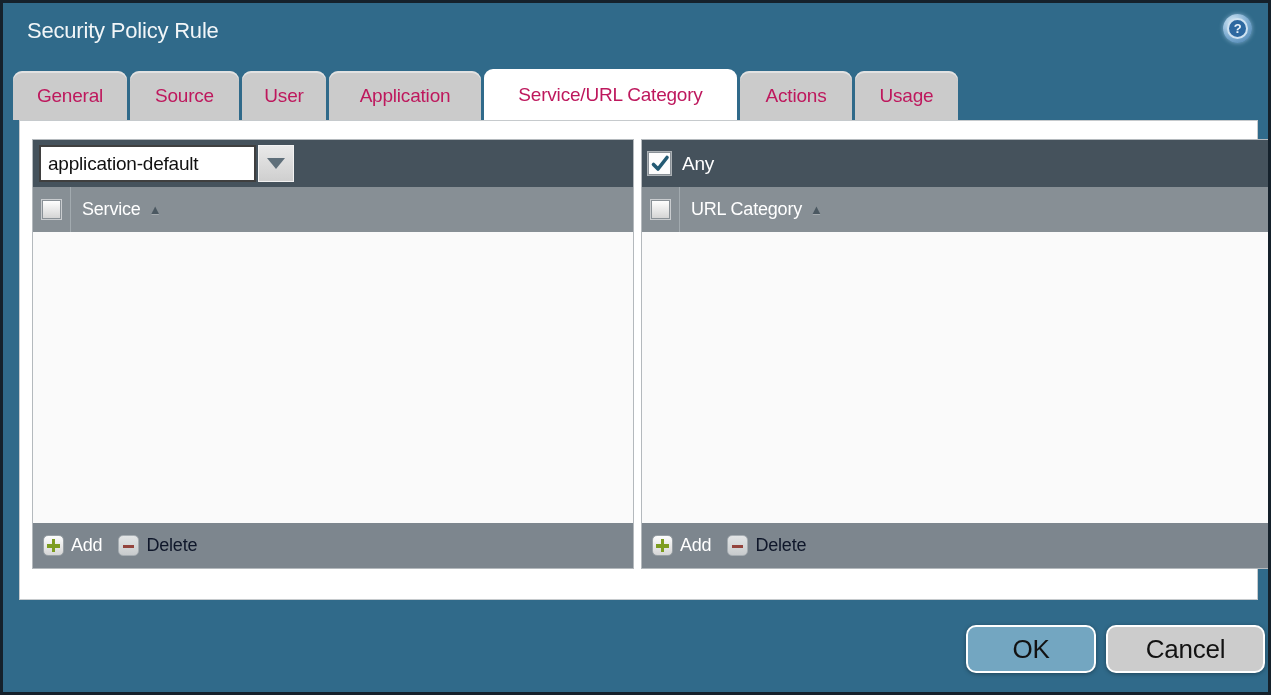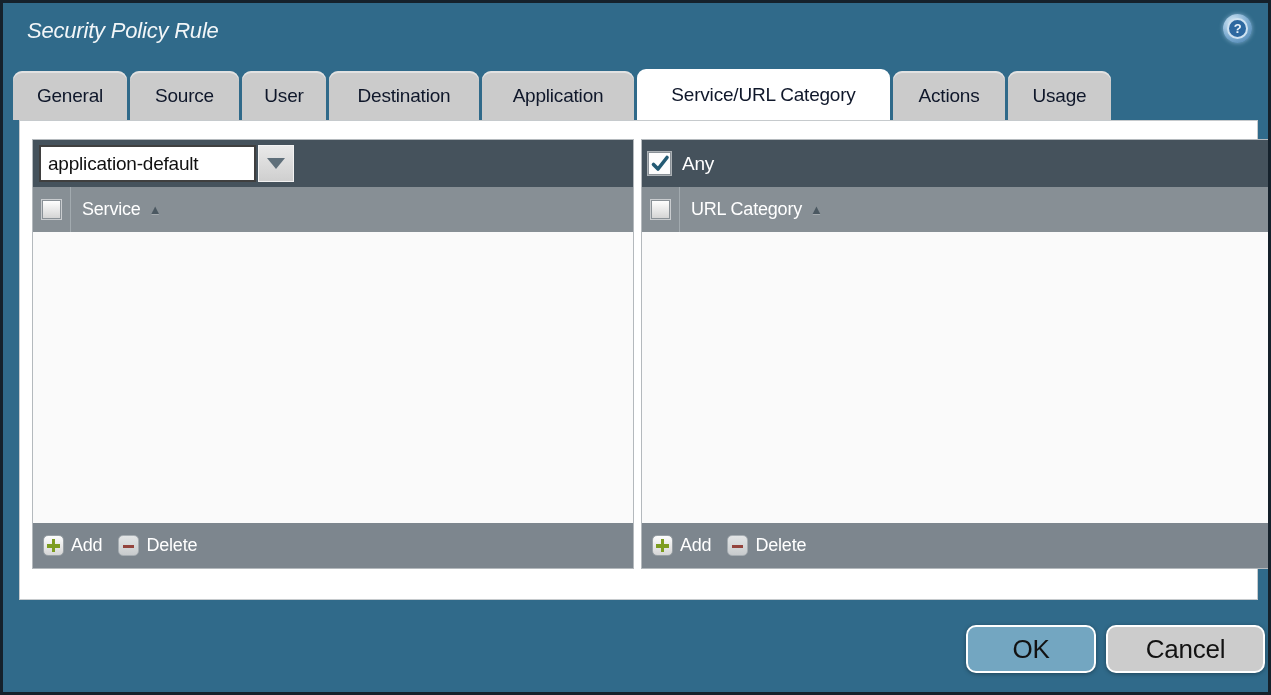--- a/index.html
+++ b/index.html
@@ -3,31 +3,31 @@
 <meta charset="utf-8">
 <style>
   * { box-sizing: border-box; margin: 0; padding: 0; }
   body { font-family: "Liberation Sans", "DejaVu Sans", sans-serif; background: #222; }
   .screen {
     position: relative; width: 1271px; height: 695px;
     background: #306a8a; border: 3px solid #15212b; overflow: hidden;
     letter-spacing: -0.2px;
   }
   
-  .title { position: absolute; left: 24px; top: 15px; color: #f2f6f8; font-size: 22px; font-weight: 500; font-style: italic; }
+  .title { position: absolute; left: 24px; top: 15px; color: #f2f6f8; font-size: 22px; font-weight: 500; }
   .help { position: absolute; right: 16px; top: 11px; width: 29px; height: 29px; border-radius: 50%;
     background: radial-gradient(circle at 35% 30%, #d9ecf8, #79a9cf 55%, #3f77a6);
     display: flex; align-items: center; justify-content: center; cursor: pointer;
     box-shadow: 0 0 4px rgba(180,215,240,.6); }
   .help-inner { width: 21px; height: 21px; border-radius: 50%; background: #2d68a0;
     border: 2px solid #cfe2f1; color: #eaf3fa; font-size: 13px; font-weight: bold;
     display: flex; align-items: center; justify-content: center; }
   
   .tabs { position: absolute; left: 10px; top: 66px; display: flex; gap: 3px; align-items: flex-end; }
-  .tab { height: 49px; background: #cbcbcb; border-radius: 9px 9px 0 0; color: #0f172a;
+  .tab { height: 49px; background: #cbcbcb; border-radius: 9px 9px 0 0; color: #be185d;
     font-size: 19px; display: flex; align-items: center; justify-content: center; cursor: pointer;
     box-shadow: inset 0 2px 0 rgba(255,255,255,.45); }
   .tab.active { background: #ffffff; height: 51px; box-shadow: none; z-index: 2; }
   .t1{width:114px}.t2{width:109px}.t3{width:84px}.t4{width:150px}.t5{width:152px}
   .t6{width:253px}.t7{width:112px}.t8{width:103px}
   
   .content { position: absolute; left: 16px; top: 117px; width: 1239px; height: 480px;
     background: #ffffff; border: 1px solid #c6cacd; z-index: 1; }
   .panel { position: absolute; top: 18px; height: 430px; border: 1px solid #b4b9bd;
     display: flex; flex-direction: column; background: #fafafa; }
@@ -54,21 +54,21 @@
   .panel-body { flex: 1 1 auto; background: #fafafa; }
   .panel-footer { height: 45px; background: #7d868e; display: flex; align-items: center;
     padding-left: 10px; flex: 0 0 auto; }
   .icon-box { position: relative; width: 21px; height: 21px; border-radius: 5px;
     background: linear-gradient(#fdfdfd,#d6d6d6); border: 1px solid #98a0a5; cursor: pointer; }
   .icon-box.plus::before { content: ""; position: absolute; left: 3px; top: 8px; width: 13px; height: 3.5px; background: #7d9d21; }
   .icon-box.plus::after  { content: ""; position: absolute; left: 7.8px; top: 3px; width: 3.5px; height: 13px; background: #7d9d21; }
   .icon-box.minus { background: linear-gradient(#e3e5e6,#c8cbcd); border-color: #a6adb2; cursor: default; }
   .icon-box.minus::before { content: ""; position: absolute; left: 4px; top: 8.5px; width: 11px; height: 3.5px; background: #94443d; }
   .ft-label { color: #ffffff; font-size: 18px; margin: 0 16px 0 7px; cursor: pointer; }
-  .ft-label.disabled { color: #ffffff; cursor: default; }
+  .ft-label.disabled { color: #0f172a; cursor: default; }
   
   .btn { position: absolute; top: 622px; height: 48px; border: 2px solid #ffffff; border-radius: 10px;
     font-size: 26px; font-family: inherit; color: #121212; cursor: pointer; letter-spacing: -0.2px;
     box-shadow: 0 1px 4px rgba(0,0,0,.35); }
   .btn-ok { left: 963px; width: 130px; background: #73a6c1; }
   .btn-cancel { left: 1103px; width: 159px; background: #cccccc; }
   svg.check { display: block; }
 </style>
 </head>
 <body>
@@ -77,21 +77,20 @@
 
   <div class="title">Security Policy Rule</div>
   <div class="help">
     <div class="help-inner">?</div>
   </div>
 
   <div class="tabs">
     <div class="tab t1">General</div>
     <div class="tab t2">Source</div>
     <div class="tab t3">User</div>
-    <div class="tab t4">Destination</div>
     <div class="tab t5">Application</div>
     <div class="tab t6 active">Service/URL Category</div>
     <div class="tab t7">Actions</div>
     <div class="tab t8">Usage</div>
   </div>
 
   <div class="content">
 
     <div class="panel panel-left">
       <div class="panel-toolbar">

